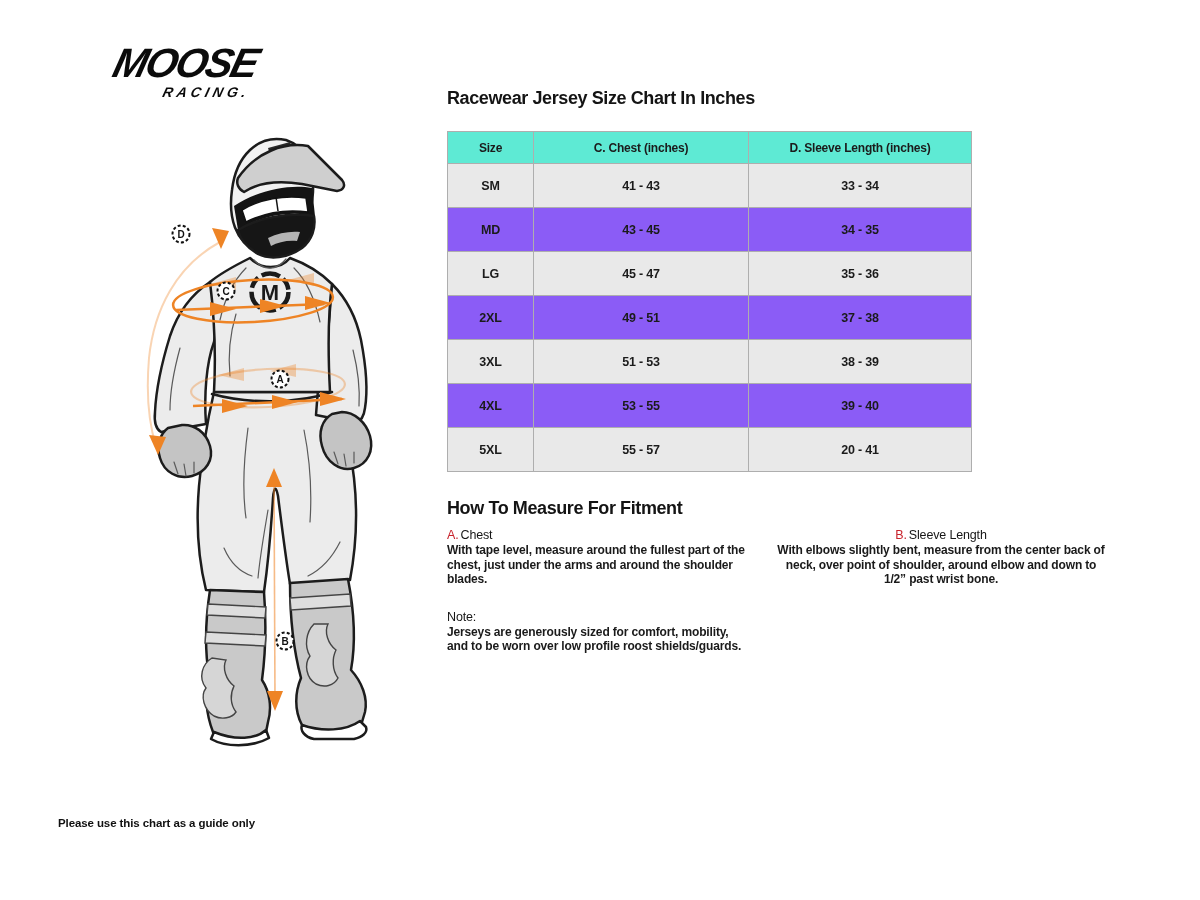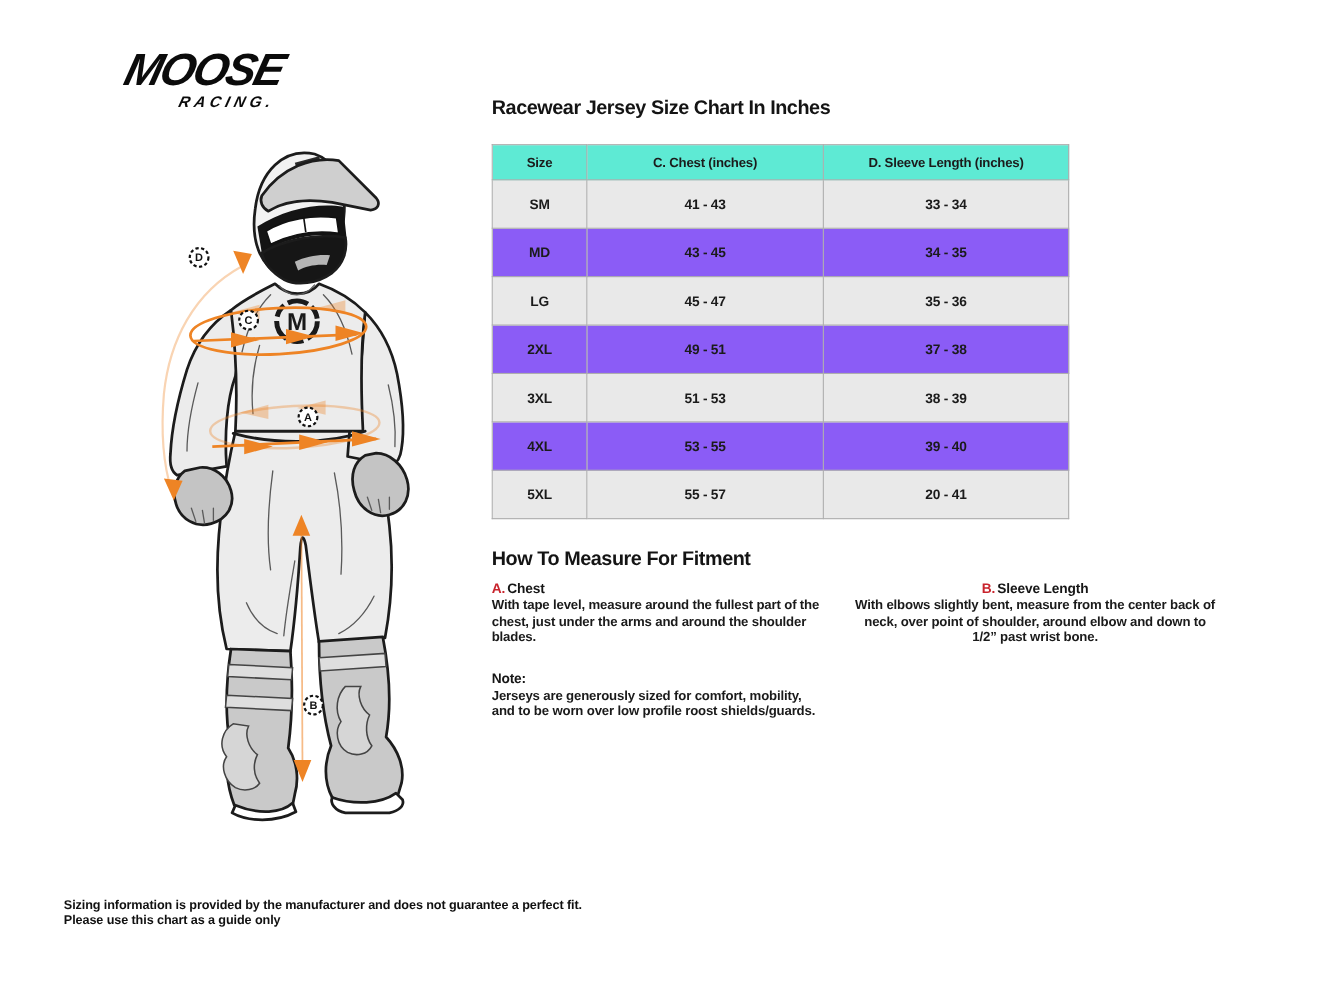--- a/index.html
+++ b/index.html
@@ -24,21 +24,21 @@
   table.size th, table.size td{ border:1px solid #aeaeae; text-align:center; vertical-align:middle;
                                 color:#1b1b1b; letter-spacing:-0.2px; }
   table.size th{ height:29px; font-size:12px; font-weight:bold; background:#5eead4; }
   table.size td{ height:41px; font-size:12.5px; font-weight:bold; background:#8b5cf6; }
   table.size tbody tr:nth-child(odd) td{ background:#e9e9e9; }
 
   .h2{ font-size:18px; font-weight:bold; letter-spacing:-0.4px; margin:26px 0 9px 0; color:#141414; }
   .cols{ display:flex; }
   .m-item{ width:300px; }
   .m-item.b-col{ width:332px; margin-left:28px;text-align:center; }
-  .m-title{ font-size:12.5px; font-weight:bold; letter-spacing:-0.15px; }
+  .m-title{ font-size:12.5px; font-weight:normal; letter-spacing:-0.15px; }
   .m-title .red{ color:var(--red); margin-right:2px; }
   .m-body{ font-size:12px; font-weight:bold; line-height:14.5px; letter-spacing:-0.15px;
            margin:1px 0 0 0; color:#1a1a1a; }
   .note{ margin-top:23px; width:305px; }
 
   .footer{ position:absolute; left:58px; top:817px; font-size:11.5px; font-weight:bold;
            line-height:13.5px; letter-spacing:-0.1px; color:#111; }
 
   
   .ln{ stroke:#1c1c1c; stroke-width:2.5; stroke-linejoin:round; stroke-linecap:round; }
@@ -260,17 +260,16 @@
       </div>
     </div>
 
     <div class="note">
       <div class="m-title">Note:</div>
       <p class="m-body">Jerseys are generously sized for comfort, mobility, and to be worn over low profile roost shields/guards.</p>
     </div>
   </div>
 
   <div class="footer">
-    <div>Sizing information is provided by the manufacturer and does not guarantee a perfect fit.</div>
     <div>Please use this chart as a guide only</div>
   </div>
 
 </div>
 
 </body></html>

